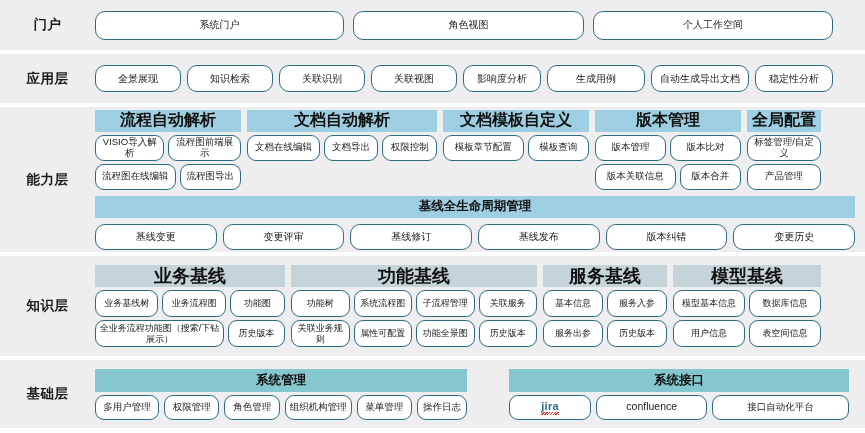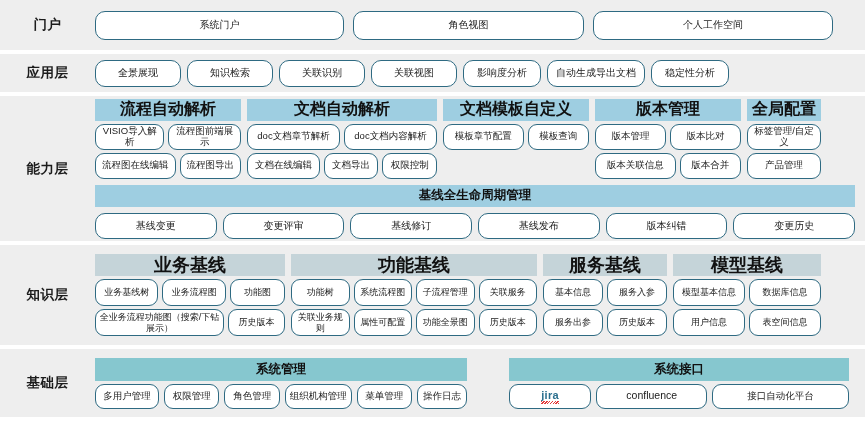--- a/index.html
+++ b/index.html
@@ -58,21 +58,21 @@
     white-space: normal;
   }
   .row { display: flex; gap: 5px; }
 
   
   .band-portal { height: 50px; }
   .band-portal .row { gap: 9px; }
   .band-portal .pill { height: 29px; font-size: 10px; border-radius: 10px; }
 
   
-  .band-app { height: 38px; }
+  .band-app { height: 49px; }
   .band-app .row { gap: 6px; }
   .band-app .pill { height: 27px; font-size: 10px; border-radius: 10px; }
 
   
   .band-cap { height: 145px; align-items: center; }
   .band-cap .band-body { gap: 3px; }
   .cap-grid { display: flex; gap: 6px; }
   .cap-col { display: flex; flex-direction: column; gap: 3px; }
   .grp-head {
     background: #9ecee1;
@@ -166,20 +166,21 @@
 
   <div class="band band-app">
     <div class="band-label">应用层</div>
     <div class="band-body">
       <div class="row">
         <div class="pill" style="width:86px">全景展现</div>
         <div class="pill" style="width:86px">知识检索</div>
         <div class="pill" style="width:86px">关联识别</div>
         <div class="pill" style="width:86px">关联视图</div>
         <div class="pill" style="width:78px">影响度分析</div>
+        <div class="pill" style="width:98px">生成用例</div>
         <div class="pill" style="width:98px">自动生成导出文档</div>
         <div class="pill" style="width:78px">稳定性分析</div>
       </div>
     </div>
   </div>
 
   <div class="band band-cap">
     <div class="band-label">能力层</div>
     <div class="band-body">
 
@@ -192,24 +193,20 @@
             <div class="pill">流程图前端展示</div>
           </div>
           <div class="cap-sub">
             <div class="pill">流程图在线编辑</div>
             <div class="pill">流程图导出</div>
           </div>
         </div>
 
         <div class="cap-col" style="width:190px">
           <div class="grp-head">文档自动解析</div>
-          <div class="cap-sub">
-            <div class="pill">doc文档章节解析</div>
-            <div class="pill">doc文档内容解析</div>
-          </div>
           <div class="cap-sub">
             <div class="pill" style="flex:1.25">文档在线编辑</div>
             <div class="pill" style="flex:0.9">文档导出</div>
             <div class="pill" style="flex:0.9">权限控制</div>
           </div>
         </div>
 
         <div class="cap-col" style="width:146px">
           <div class="grp-head">文档模板自定义</div>
           <div class="cap-sub">

